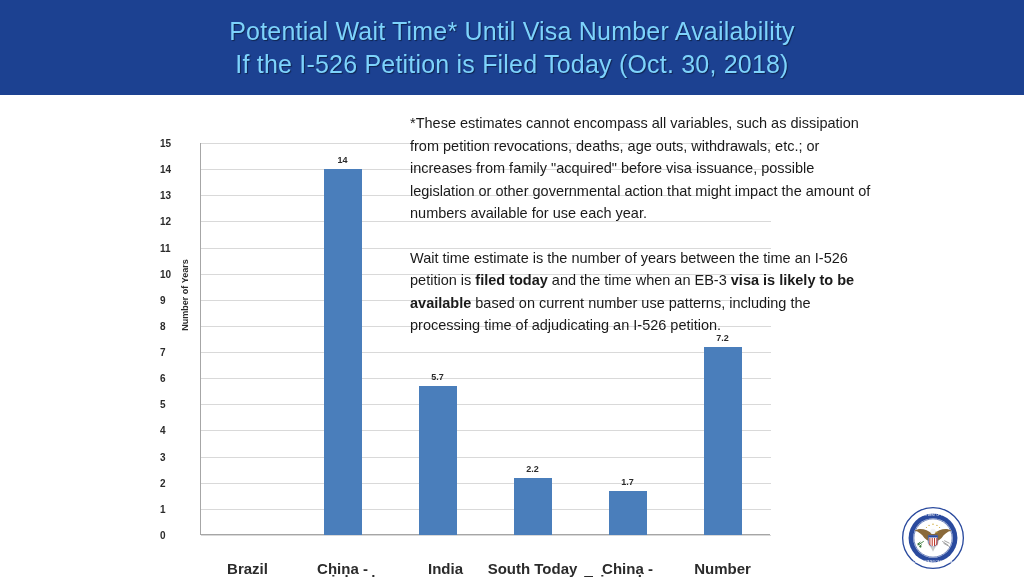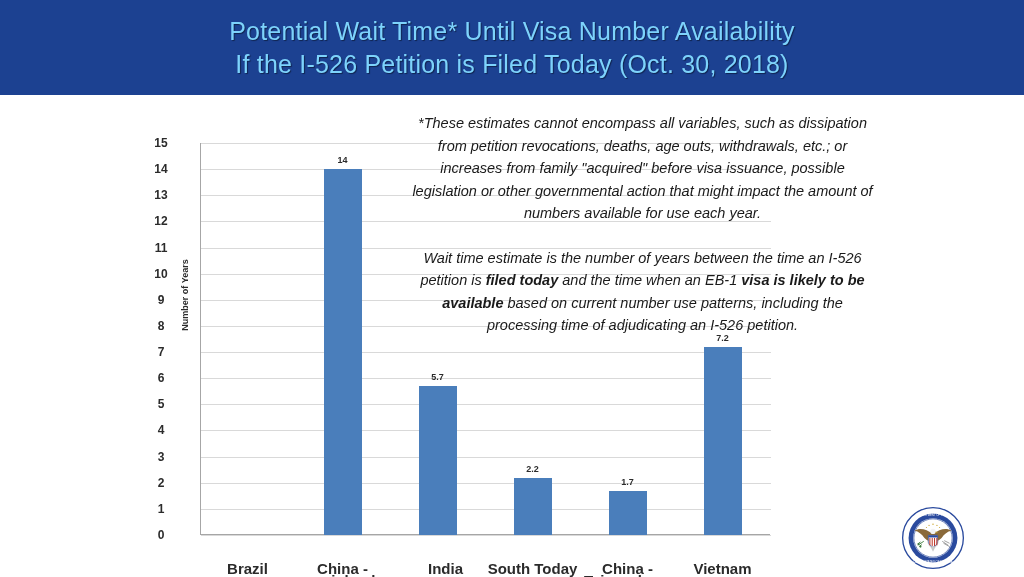--- a/index.html
+++ b/index.html
@@ -65,24 +65,24 @@
   }
   .gridline {
     position: absolute;
     left: 0;
     width: 570px;
     height: 1px;
     background: #d9d9d9;
   }
   .ytick-label {
     position: absolute;
-    right: 16px;
+    right: 0;
     width: 34px;
-    text-align: center;
-    font-size: 12px;
+    text-align: left;
+    font-size: 10px;
     font-weight: bold;
     color: #2b2b2b;
     transform: translateY(-50%);
   }
   #ytick-labels {
     position: absolute;
     left: 0;
     top: 23px;
     width: 44px;
     height: 392px;
@@ -131,24 +131,22 @@
     line-height: 12px;
   }
 
   
   #notes {
     position: absolute;
     left: 410px;
     top: 112px;
     width: 465px;
     font-size: 14.5px;
-    font-style: italic;
     color: #1a1a1a;
     line-height: 22.5px;
-    text-align: center;
   }
   #notes p { margin: 0; }
   #notes .gap { height: 22px; }
   #notes b { font-weight: bold; margin-top: 40px; }
 
   
   #seal {
     position: absolute;
     left: 900px;
     top: 505px;
@@ -221,29 +219,29 @@
       <div class="cat-label" style="left: 285px; width: 95px;">South Today</div>
       <div class="bar-slot" style="left: 380px; width: 95px;">
         <div class="bar" style="height: 44.4267px; background: rgb(74, 126, 187);"></div>
         <div class="bar-value" style="bottom: 48.4267px;">1.7</div>
       </div>
       <div class="cat-label" style="left: 380px; width: 95px;">China - Taiwan born</div>
       <div class="bar-slot" style="left: 475px; width: 95px;">
         <div class="bar" style="height: 188.16px; background: rgb(74, 126, 187);"></div>
         <div class="bar-value" style="bottom: 192.16px;">7.2</div>
       </div>
-      <div class="cat-label" style="left: 475px; width: 95px;">Vietnam</div>
+      <div class="cat-label" style="left: 475px; width: 95px;">Number</div>
     </div>
 </div>
 
 <div id="notes">
   <p>*These estimates cannot encompass all variables, such as dissipation from petition revocations, deaths, age outs, withdrawals, etc.; or increases from family "acquired" before visa issuance, possible legislation or other governmental action that might impact the amount of numbers available  for use each year.</p>
   <div class="gap"></div>
   <p>
-    <span>Wait time estimate is the number of years between the time an I-526 petition is </span><b>filed today</b><span> and the time when an EB-1 </span><b>visa is likely to be available</b><span> based on current number use patterns, including the processing time of adjudicating an I-526 petition.</span>
+    <span>Wait time estimate is the number of years between the time an I-526 petition is </span><b>filed today</b><span> and the time when an EB-3 </span><b>visa is likely to be available</b><span> based on current number use patterns, including the processing time of adjudicating an I-526 petition.</span>
   </p>
 </div>
 
 <div id="seal">
   <svg viewBox="0 0 100 100" width="66" height="66" aria-hidden="true">
     <circle cx="50" cy="50" r="47" fill="#ffffff"></circle>
     <circle cx="50" cy="50" r="46" fill="none" stroke="#2a4a9e" stroke-width="2"></circle>
     <circle cx="50" cy="50" r="37" fill="#2a4a9e"></circle>
     <circle cx="50" cy="50" r="30" fill="#ffffff"></circle>
     <circle cx="50" cy="50" r="29" fill="none" stroke="#2a4a9e" stroke-width="1"></circle>

